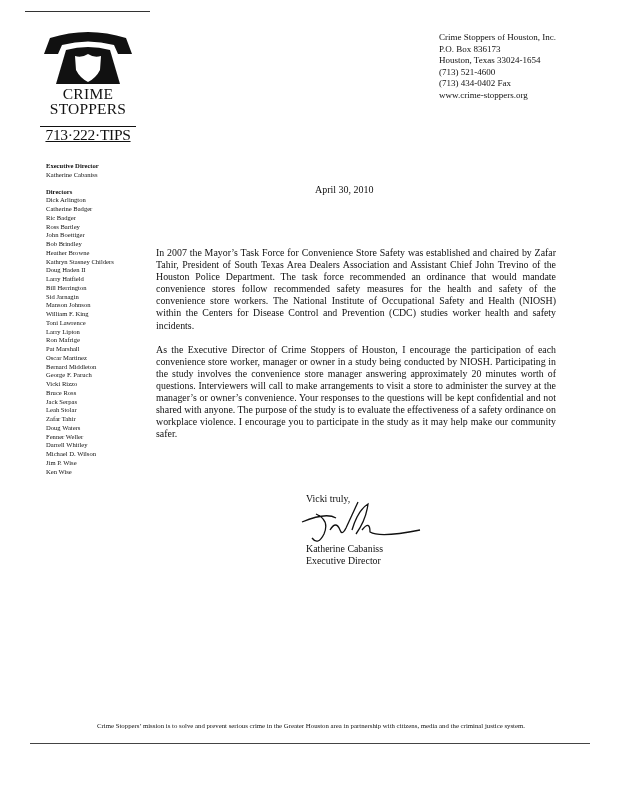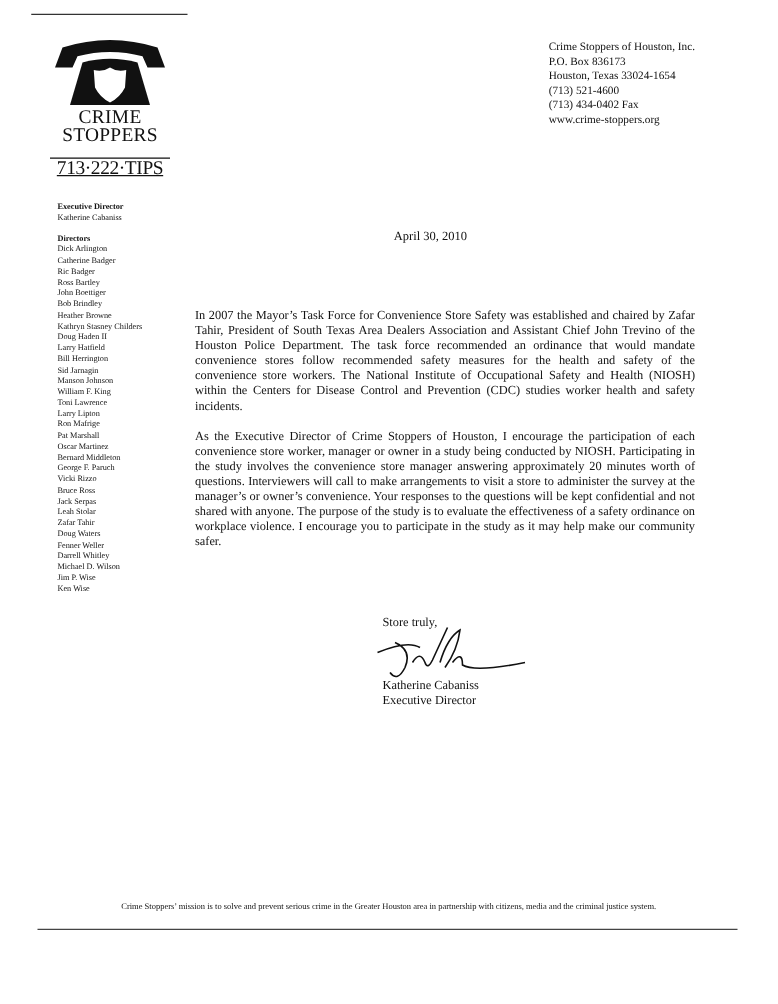--- a/index.html
+++ b/index.html
@@ -92,21 +92,21 @@
   </div>
 </div>
 
 <div class="abs date">April 30, 2010</div>
 
 <div class="abs body">
   <p>In 2007 the Mayor’s Task Force for Convenience Store Safety was established and chaired by Zafar Tahir, President of South Texas Area Dealers Association and Assistant Chief John Trevino of the Houston Police Department. The task force recommended an ordinance that would mandate convenience stores follow recommended safety measures for the health and safety of the convenience store workers. The National Institute of Occupational Safety and Health (NIOSH) within the Centers for Disease Control and Prevention (CDC) studies worker health and safety incidents.</p>
   <p>As the Executive Director of Crime Stoppers of Houston, I encourage the participation of each convenience store worker, manager or owner in a study being conducted by NIOSH. Participating in the study involves the convenience store manager answering approximately 20 minutes worth of questions. Interviewers will call to make arrangements to visit a store to administer the survey at the manager’s or owner’s convenience. Your responses to the questions will be kept confidential and not shared with anyone. The purpose of the study is to evaluate the effectiveness of a safety ordinance on workplace violence. I encourage you to participate in the study as it may help make our community safer.</p>
 </div>
 
-<div class="abs closing">Store truly,</div>
+<div class="abs closing">Vicki truly,</div>
 
 <div class="abs sig">
   <svg width="130" height="50" viewBox="0 0 130 50">
     <path d="M6 22 Q30 12 40 18 M20 14 Q34 20 28 34 Q22 46 16 38 M34 30 Q40 20 44 30 Q46 36 50 28 L62 2 M56 30 Q62 10 72 4 Q70 20 60 34 M66 30 Q74 20 74 32 Q84 38 124 30" fill="none" stroke="#111" stroke-width="1.3"></path>
   </svg>
 </div>
 
 <div class="abs signame">
   <div>Katherine Cabaniss</div>
   <div>Executive Director</div>

